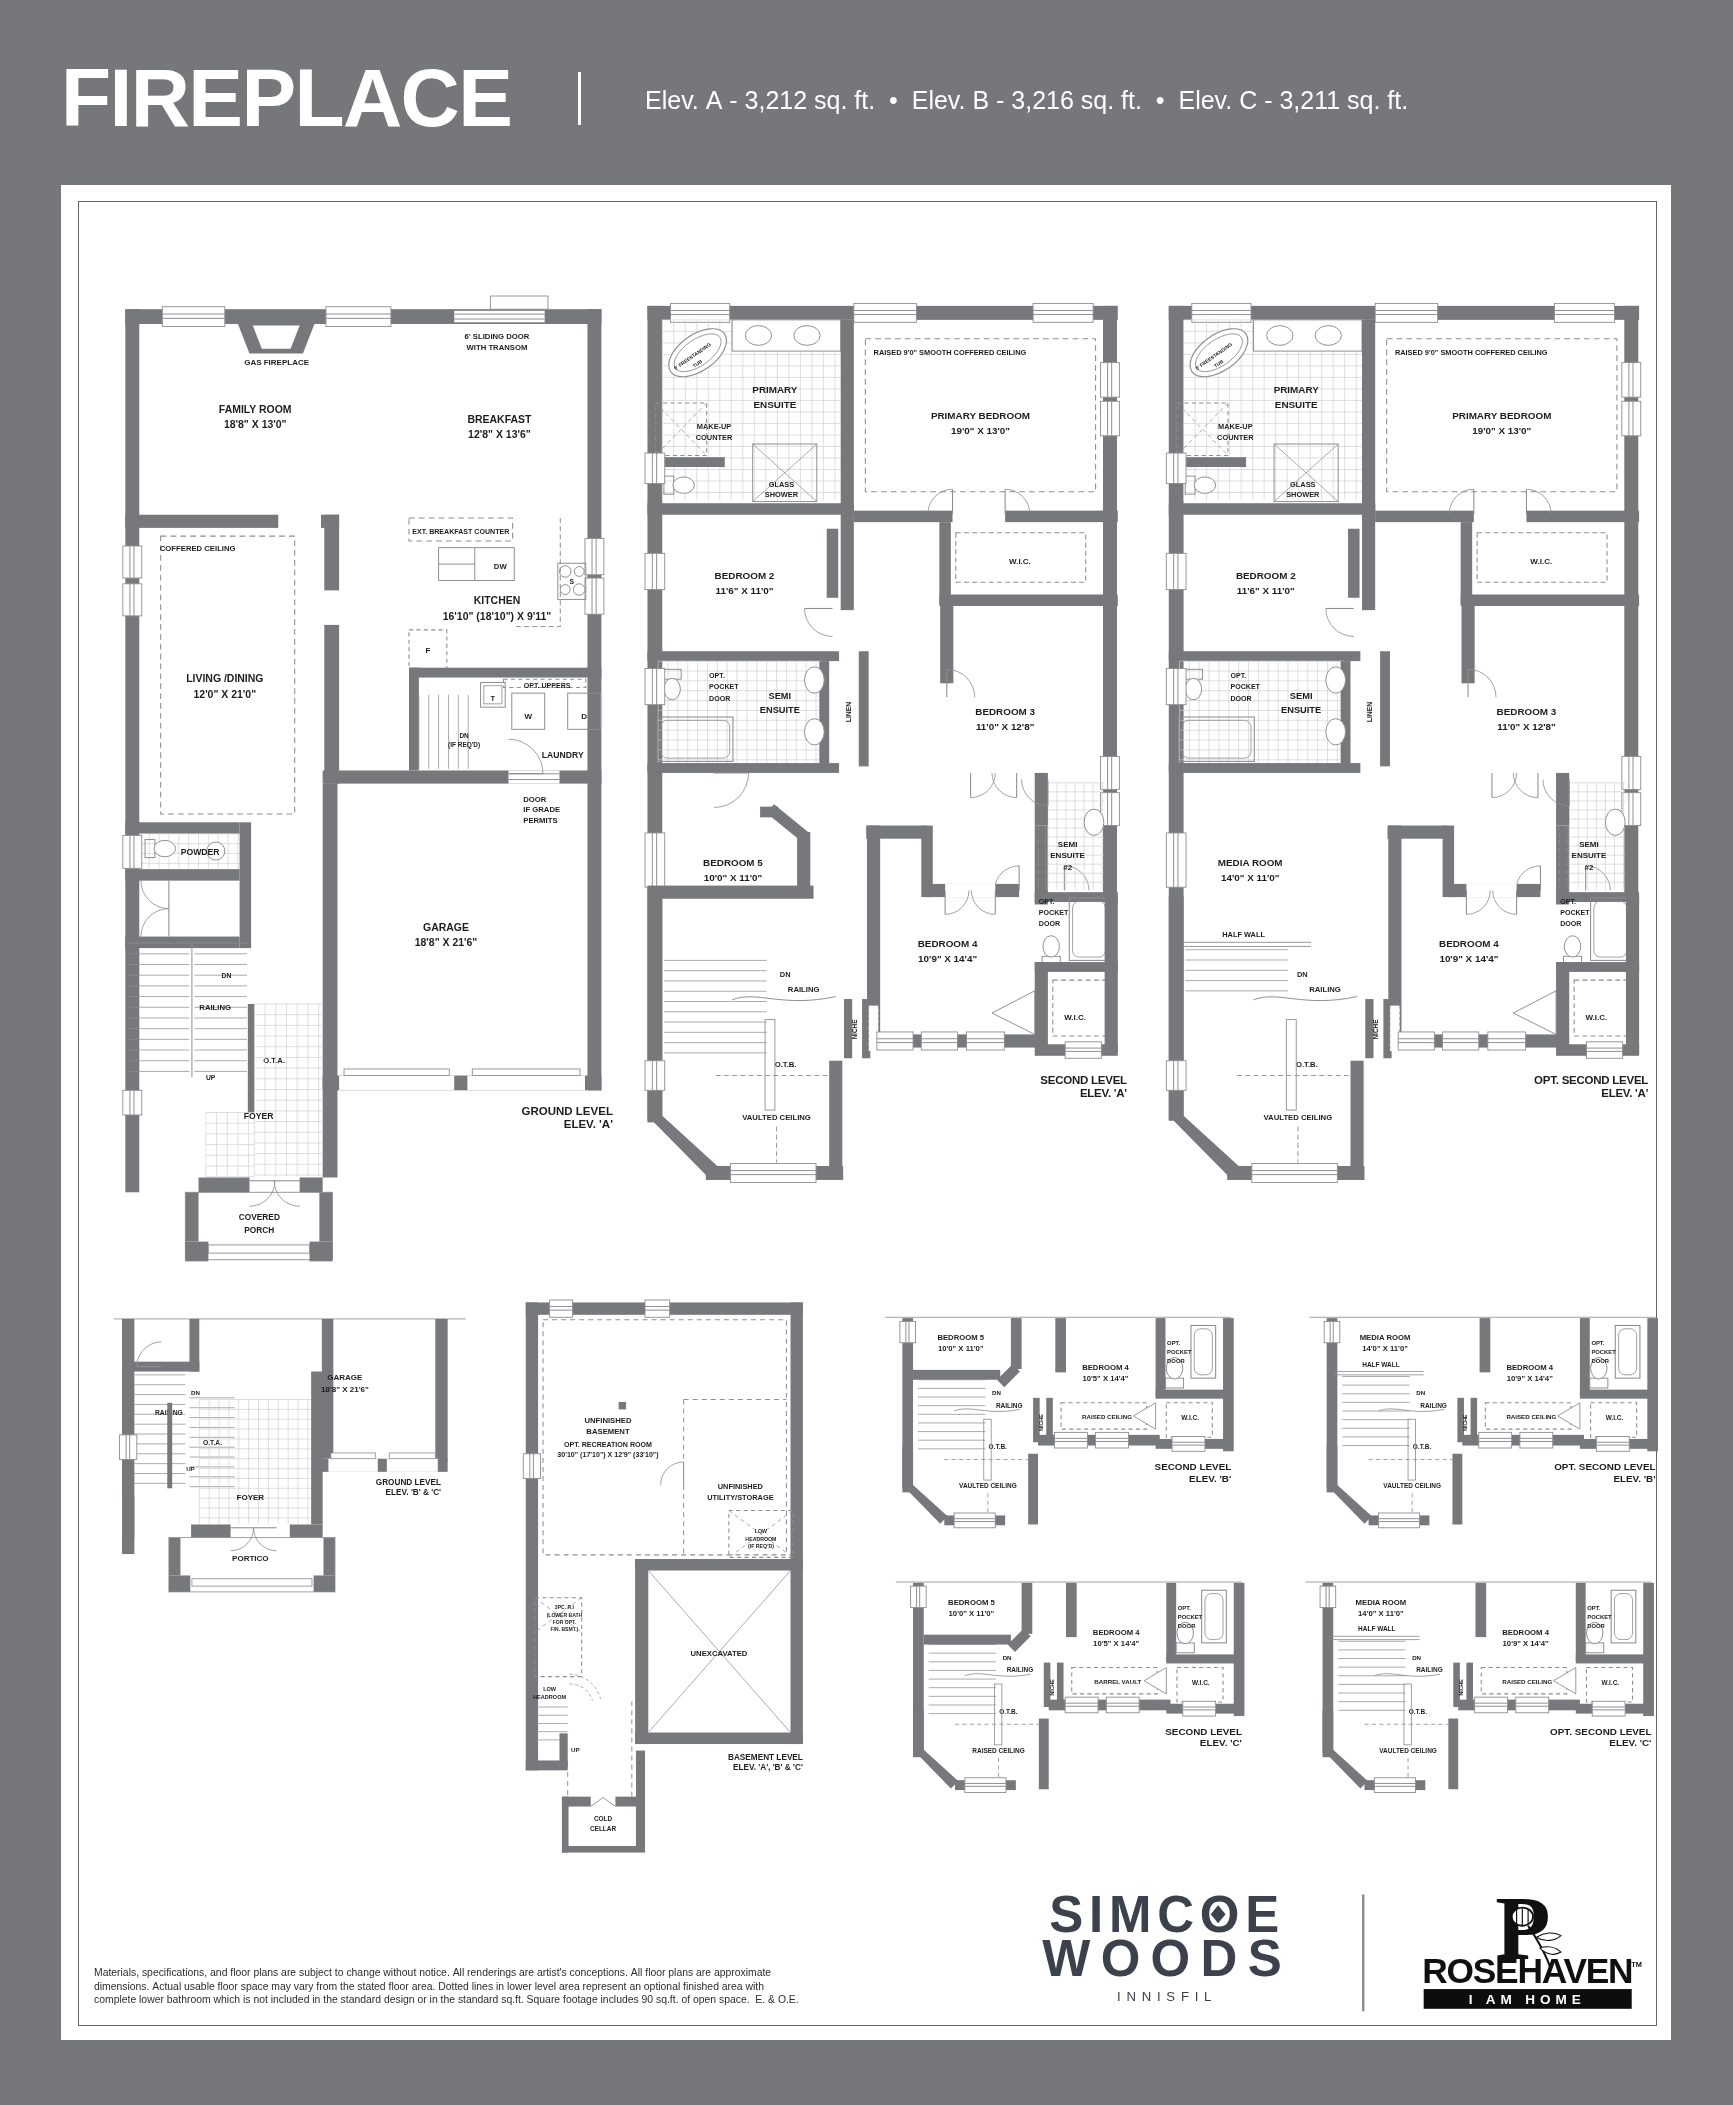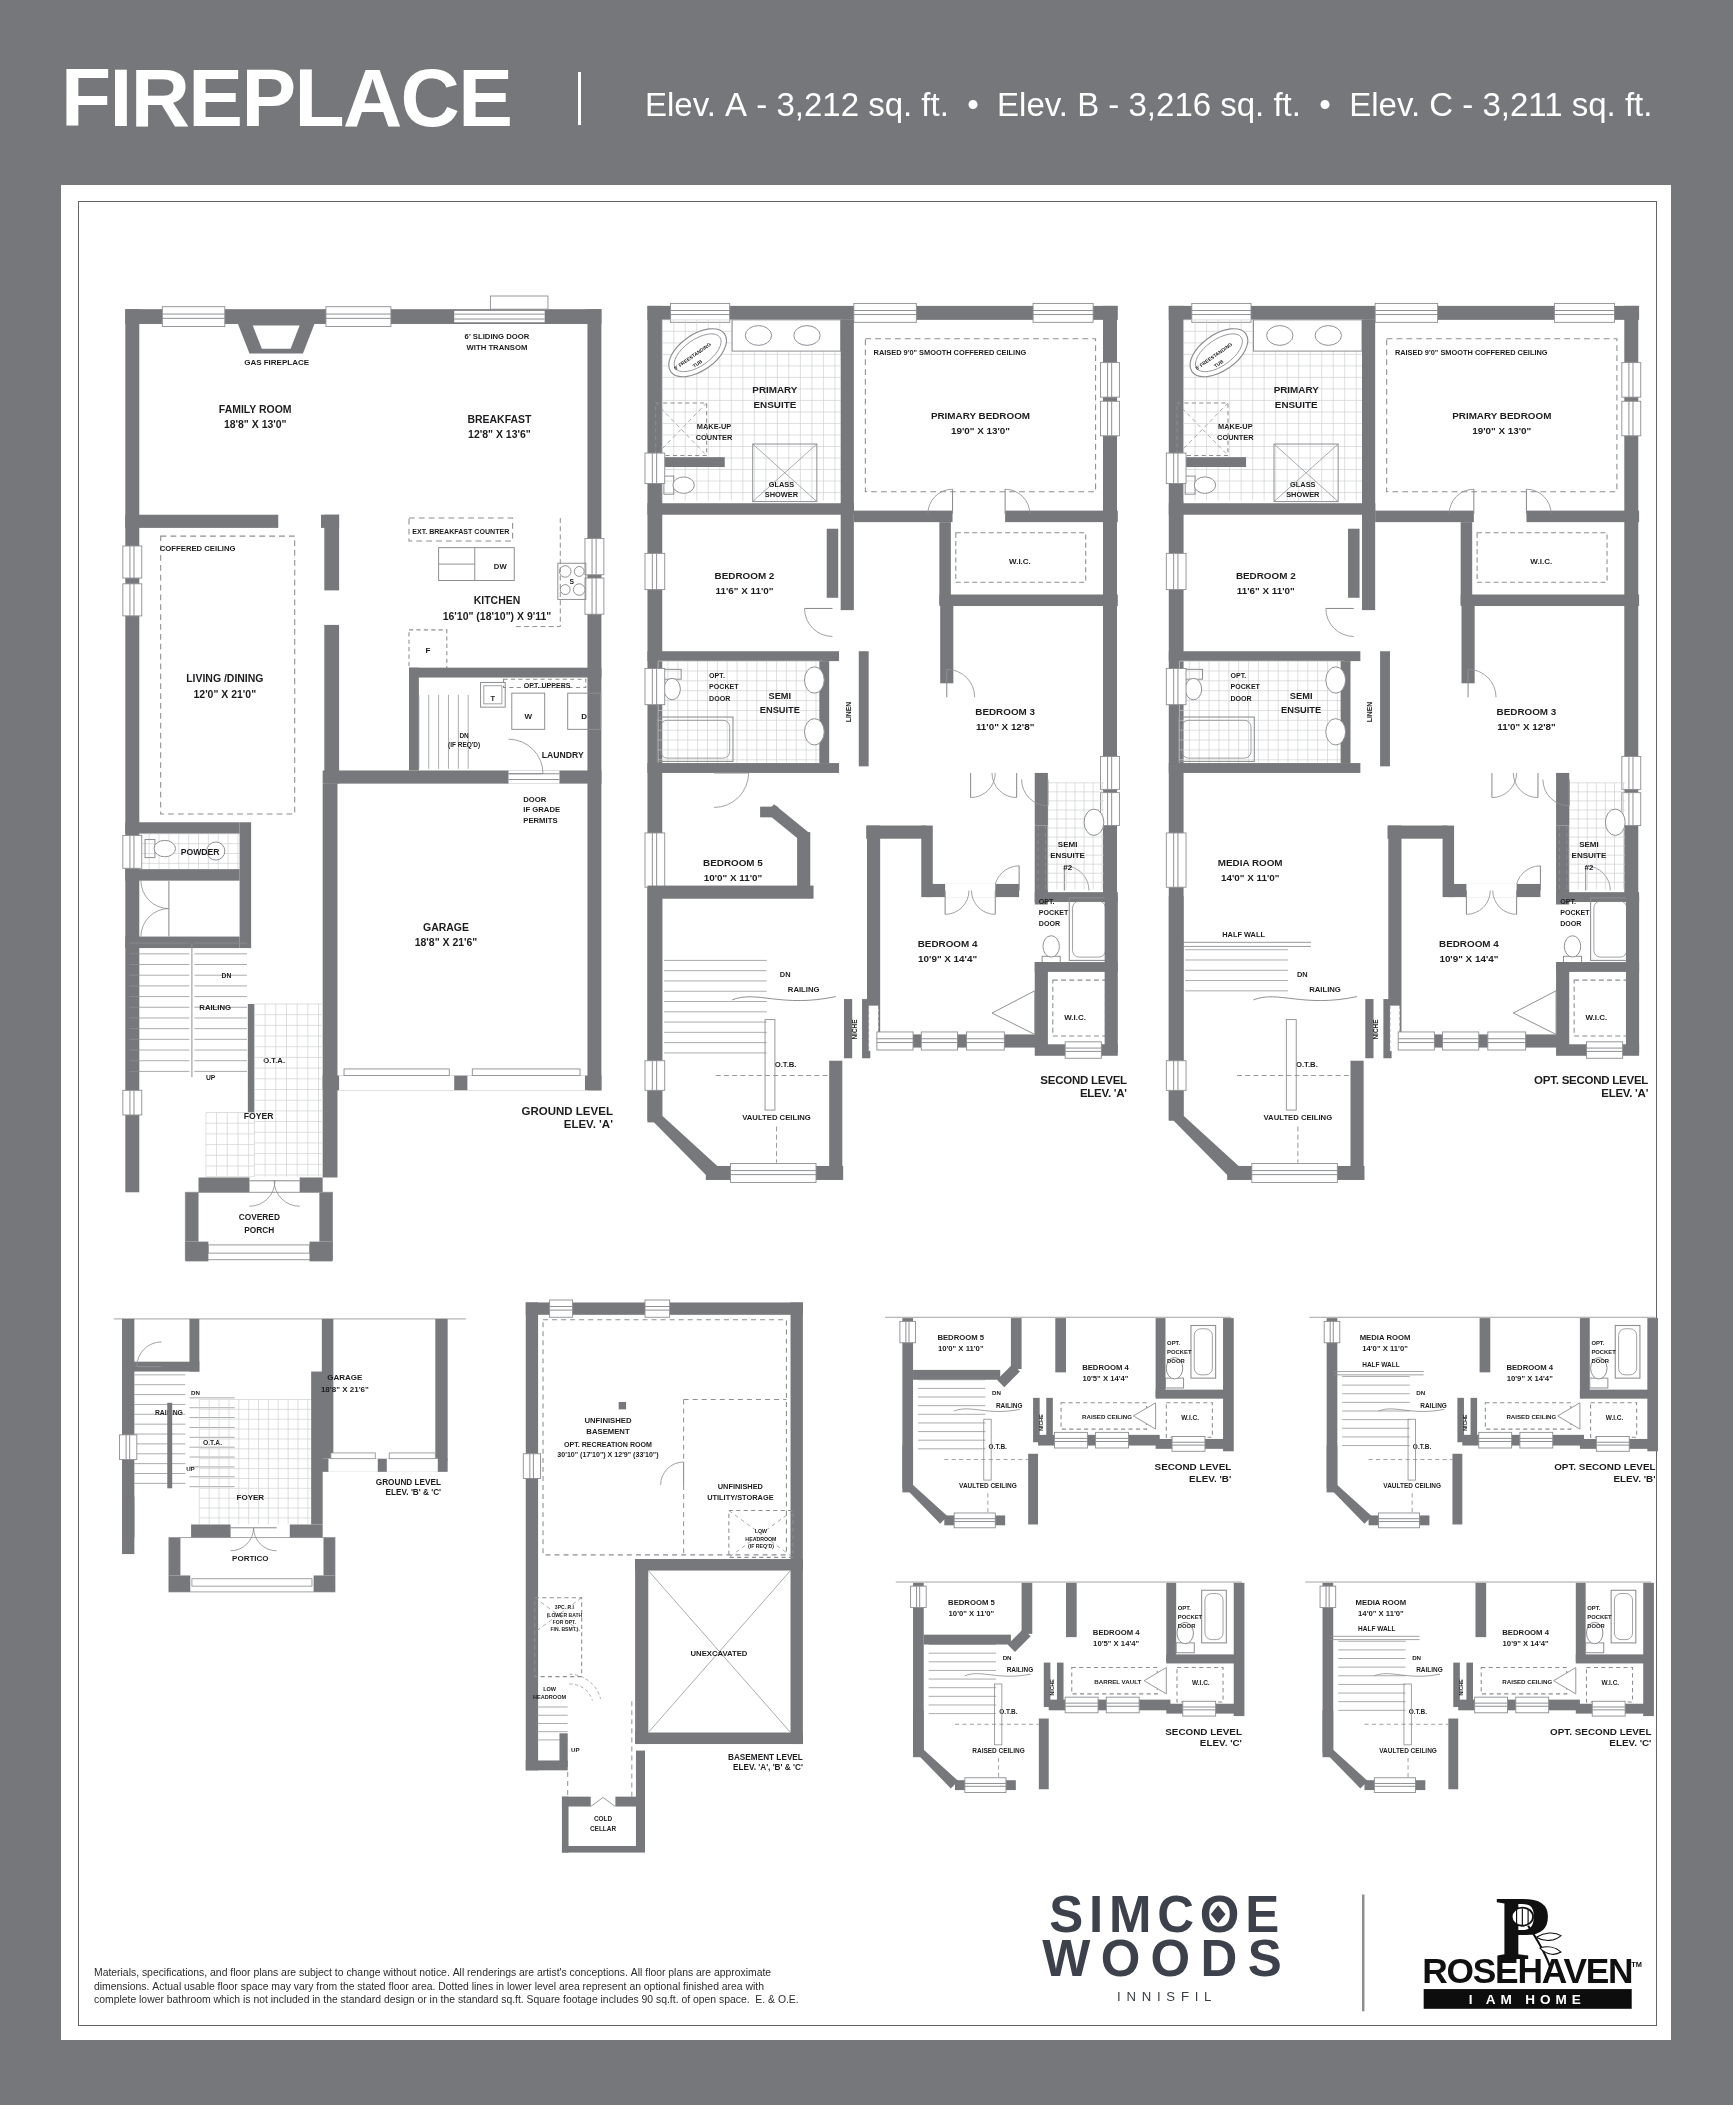--- a/index.html
+++ b/index.html
@@ -1,17 +1,17 @@
 <!DOCTYPE html>
 <html style="font-size:13px"><head><meta charset="utf-8"><title>Tamarack</title><style>
 html,body{margin:0;padding:0;}
 body{width:1734px;height:2105px;background:#76777a;font-family:"Liberation Sans",sans-serif;position:relative;overflow:hidden;}
 .hdr-title{position:absolute;left:61px;top:51px;color:#fff;font-size:82px;font-weight:bold;letter-spacing:-1.6px;}
 .hdr-sep{position:absolute;left:578px;top:72px;width:2.5px;height:53px;background:#fff;}
-.hdr-elev{position:absolute;left:645px;top:86px;color:#fff;font-size:33px;font-weight:normal;letter-spacing:0px;}
+.hdr-elev{position:absolute;left:645px;top:86px;color:#fff;font-size:25px;font-weight:normal;letter-spacing:0px;}
 .panel{position:absolute;left:61px;top:185px;width:1610px;height:1855px;background:#ffffff;}
 .inner{position:absolute;left:78px;top:201px;width:1577px;height:1823px;border:1.6px solid #636467;}
 .disc{position:absolute;left:94px;top:1966px;width:618px;font-size:10.4px;line-height:13.5px;color:#2c2c2e;text-align:justify;}
 </style></head>
 <body>
 
 <div class="hdr-title">FIREPLACE</div>
 
 <div class="hdr-sep"></div>
 

